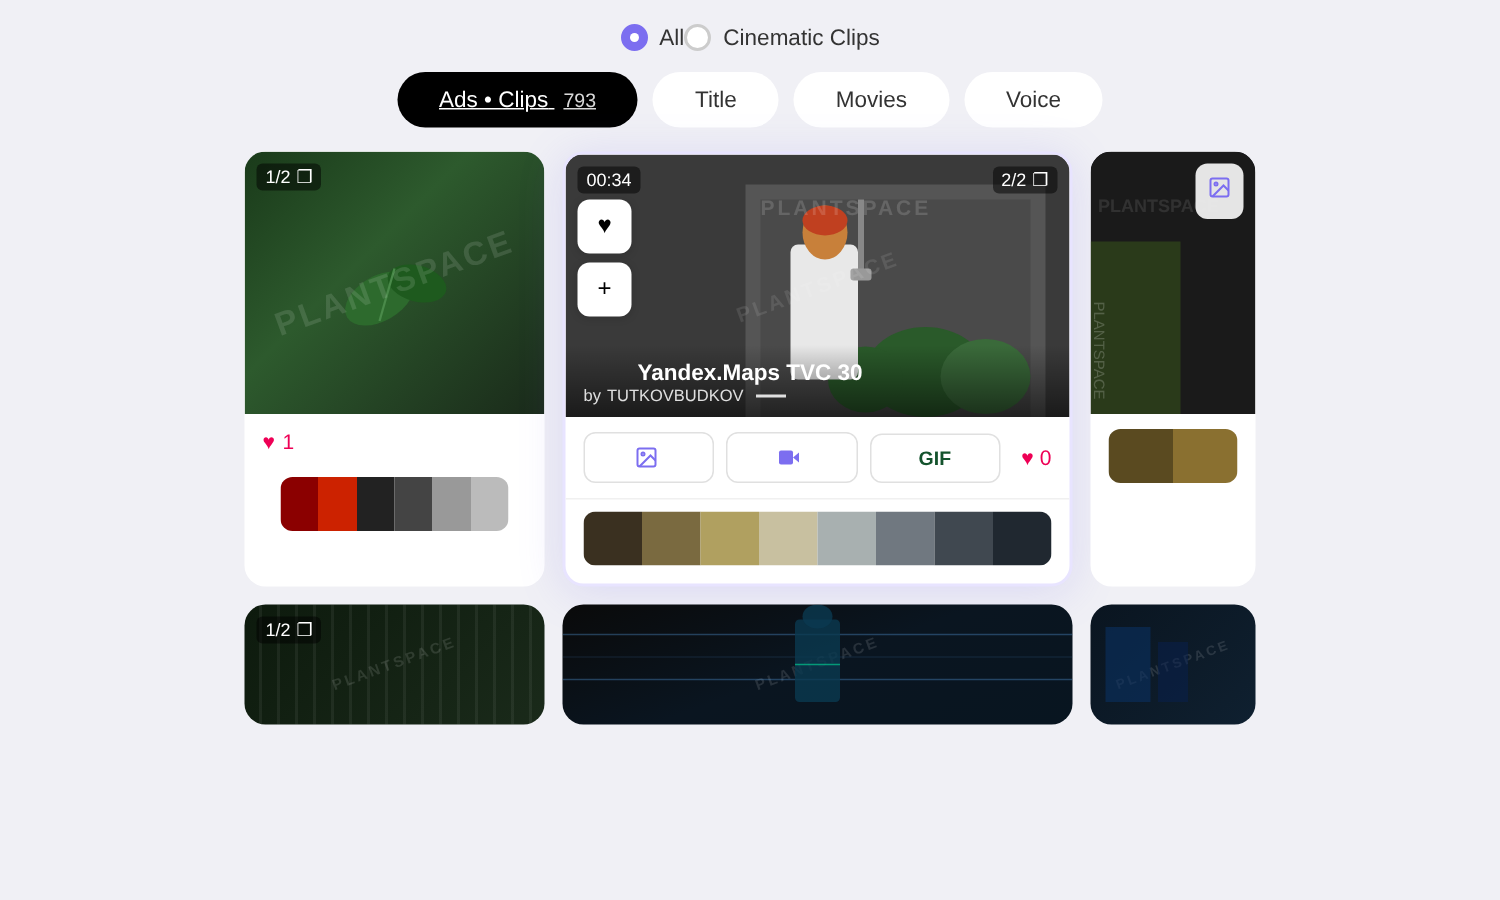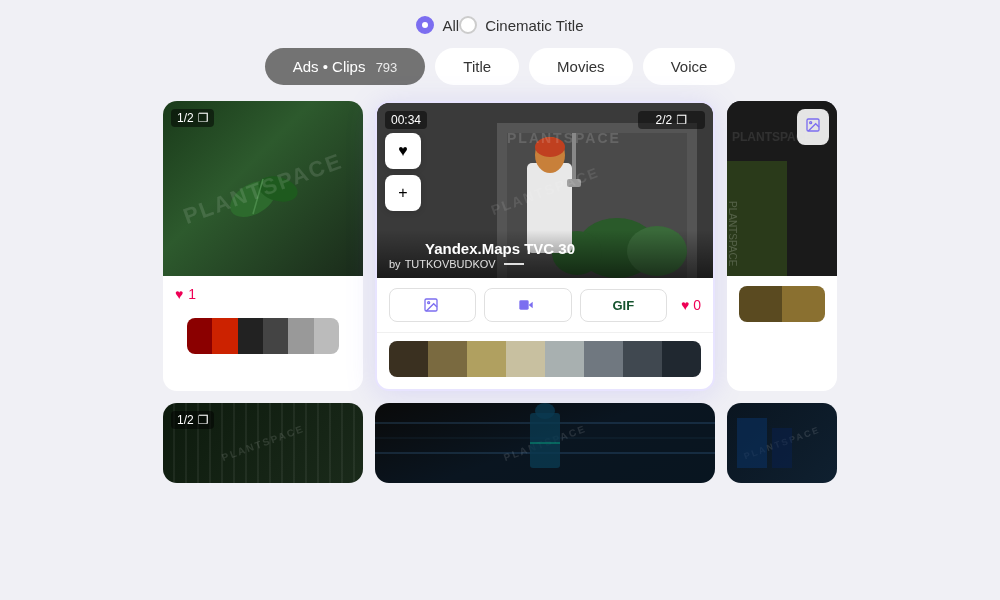--- a/index.html
+++ b/index.html
@@ -59,22 +59,23 @@
     }
     .tab {
       padding: 10px 28px;
       border-radius: 50px;
       font-size: 15px;
       font-weight: 500;
       cursor: pointer;
       border: none;
     }
     .tab.active {
-      background: #737373;
+      background: #000000;
       color: #fff;
+      text-decoration: underline;
     }
     .tab.inactive {
       background: #fff;
       color: #333;
     }
     .tab .count {
       margin-left: 6px;
       font-size: 13px;
       opacity: 0.85;
     }
@@ -167,21 +168,21 @@
       align-items: center;
       gap: 4px;
     }
     .badge-tr {
       position: absolute;
       top: 8px;
       right: 8px;
       background: rgba(0,0,0,0.5);
       color: #fff;
       font-size: 12px;
-      padding: 2px 18px;
+      padding: 2px 6px;
       border-radius: 4px;
       display: flex;
       align-items: center;
       gap: 4px;
     }
 
     
     .action-btns {
       position: absolute;
       left: 8px;
@@ -330,21 +331,21 @@
 </head>
 <body>
 
 <div class="filter-row">
   <div class="filter-option">
     <div class="radio-circle active"></div>
     <span>All</span>
   </div>
   <div class="filter-option">
     <div class="radio-circle"></div>
-    <span>Cinematic Title</span>
+    <span>Cinematic Clips</span>
   </div>
 </div>
 
 <div class="tab-row">
   <button class="tab active">
     <span>Ads • Clips</span>
     <span class="count">793</span>
   </button>
   <button class="tab inactive">
     <span>Title</span>

